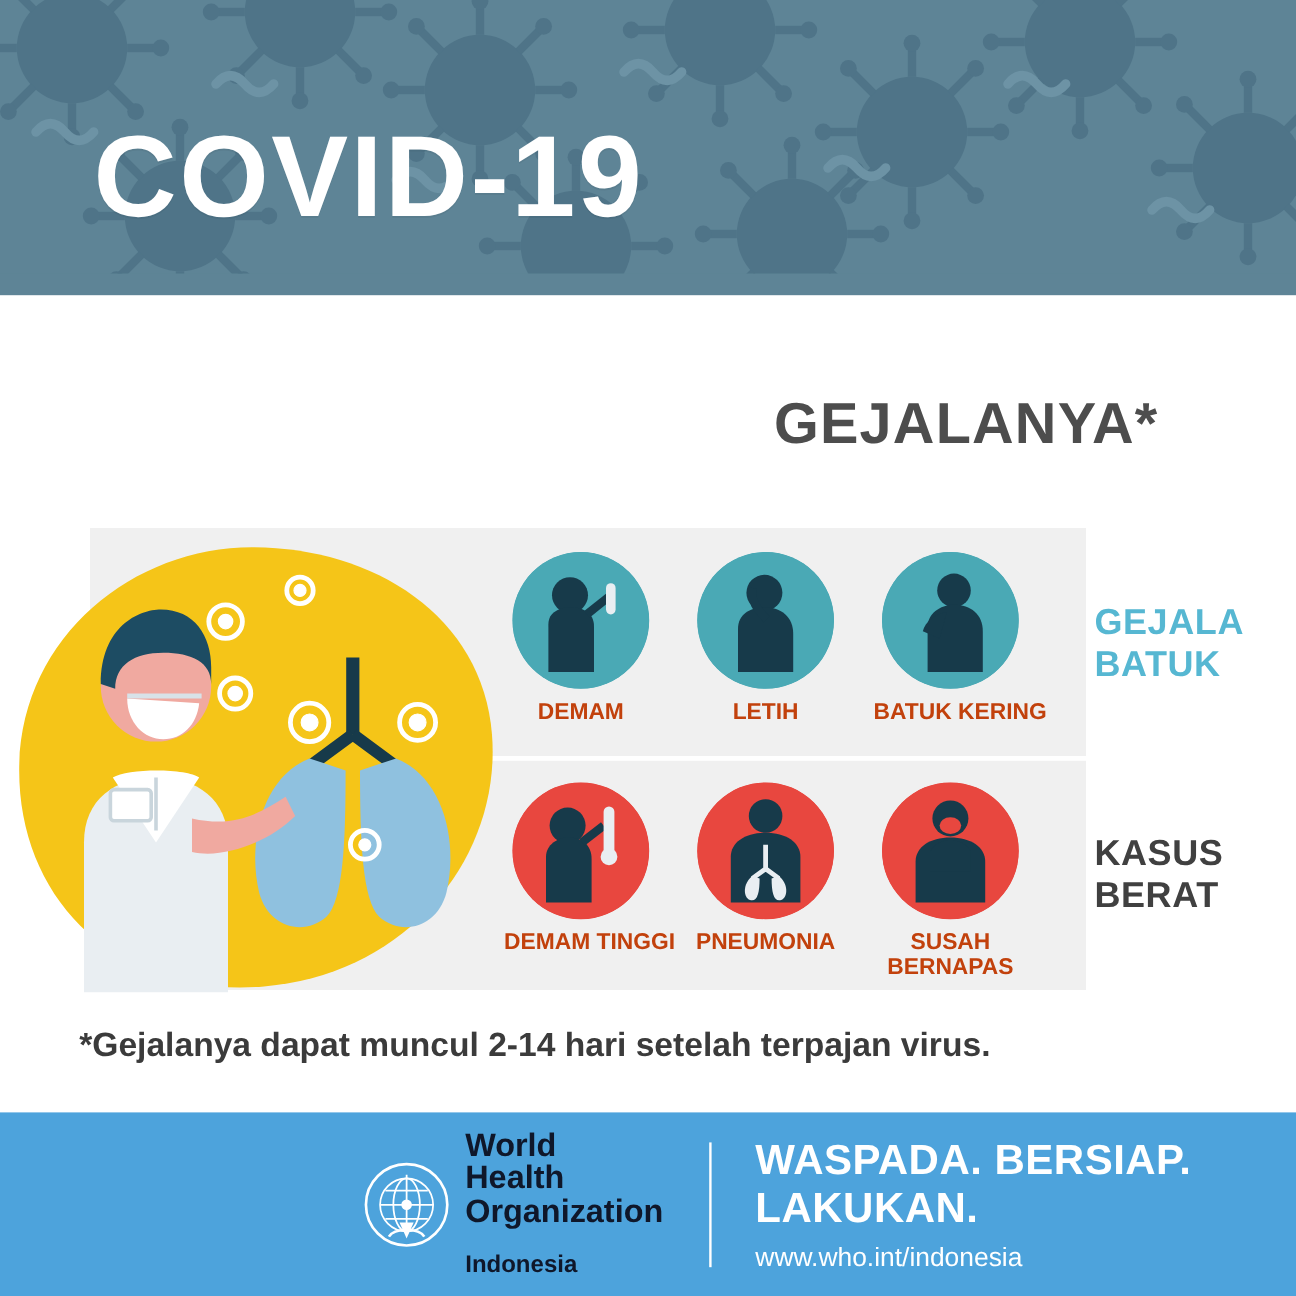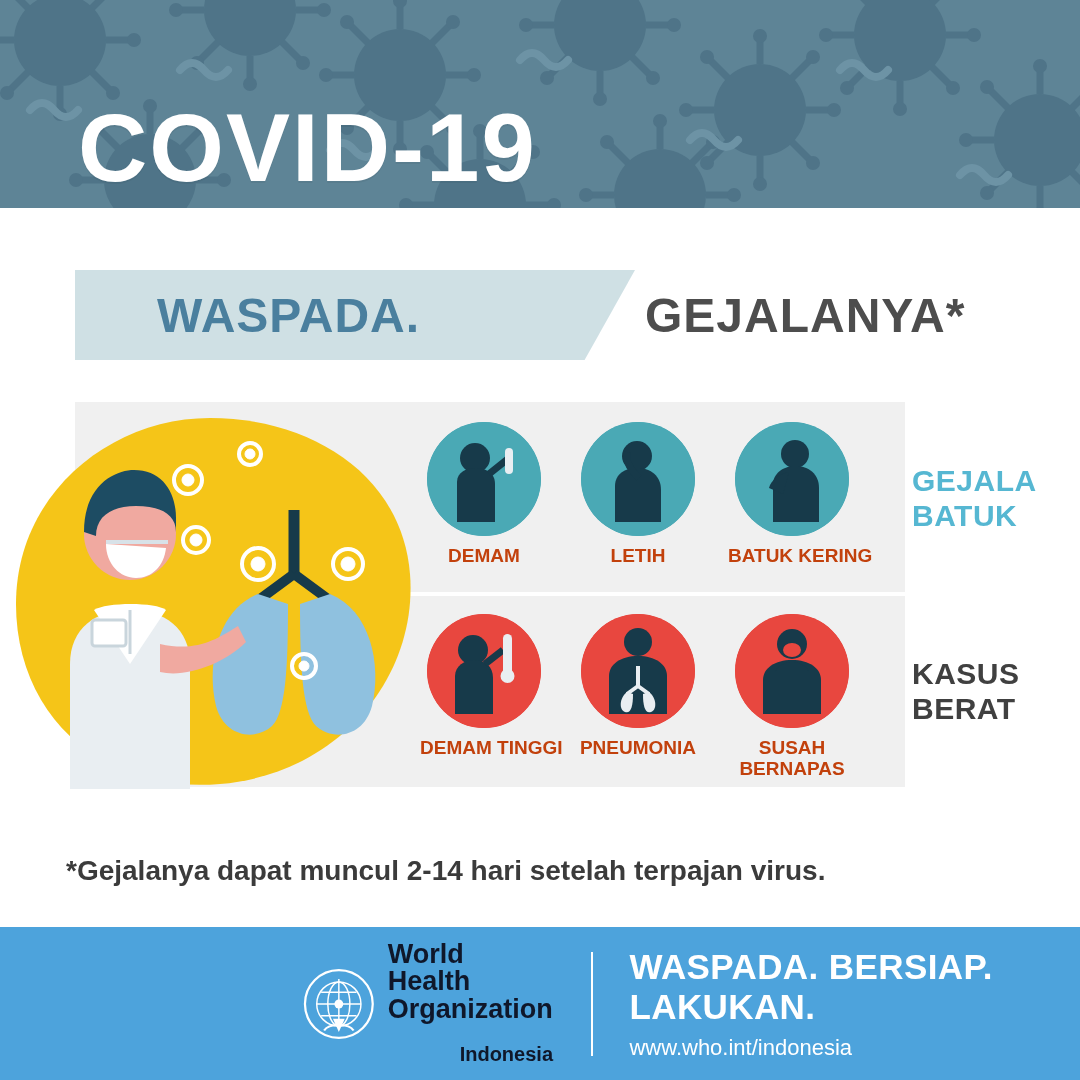--- a/index.html
+++ b/index.html
@@ -7,21 +7,21 @@
     width: 1080px; height: 1080px;
     font-family: "Liberation Sans", sans-serif;
     background: #ffffff;
     overflow: hidden;
     position: relative;
   }
 
   
   .header {
     position: relative;
-    width: 1080px; height: 208px;
+    width: 1080px; height: 246px;
     background: #5e8496;
     overflow: hidden;
   }
   .virus-layer { position: absolute; inset: 0; }
   .header-title {
     position: absolute;
     left: 78px; top: 100px;
     font-size: 96px;
     font-weight: bold;
     letter-spacing: 2px;
@@ -153,21 +153,21 @@
     margin-left: 302px;
   }
   .who-text {
     margin-left: 12px;
     color: #0f172a;
   }
   .who-line1, .who-line2 {
     font-size: 27px; font-weight: bold; line-height: 1.02;
   }
   .who-line3 {
-    font-size: 20px; font-weight: bold; margin-top: 20px; text-align: right;
+    font-size: 20px; font-weight: bold; margin-top: 20px;
   }
   .footer-sep {
     width: 3px; height: 104px;
     background: #ffffff;
     margin-left: 38px;
   }
   .footer-right {
     margin-left: 36px;
     color: #ffffff;
   }
@@ -223,23 +223,20 @@
     <use href="#squig" x="330" y="150"></use>
     <use href="#squig" x="520" y="60"></use>
     <use href="#squig" x="690" y="140"></use>
     <use href="#squig" x="840" y="70"></use>
     <use href="#squig" x="960" y="175"></use>
   </svg>
   <div class="header-title">COVID-19</div>
 </div>
 
 <div class="banner">
-  <div class="banner-tag">
-    <span class="banner-tag-label">WASPADA.</span>
-  </div>
   <div class="banner-right">GEJALANYA*</div>
 </div>
 
 <div class="main">
   <div class="panel-bg"></div>
   <div class="panel-divider"></div>
 
   <svg class="illustration" viewBox="0 0 410 375">
     <path d="M200 4 C300 4 392 60 400 160 C408 262 330 360 210 370 C90 380 6 300 6 190 C6 80 100 4 200 4 Z" fill="#f5c518"></path>
 

